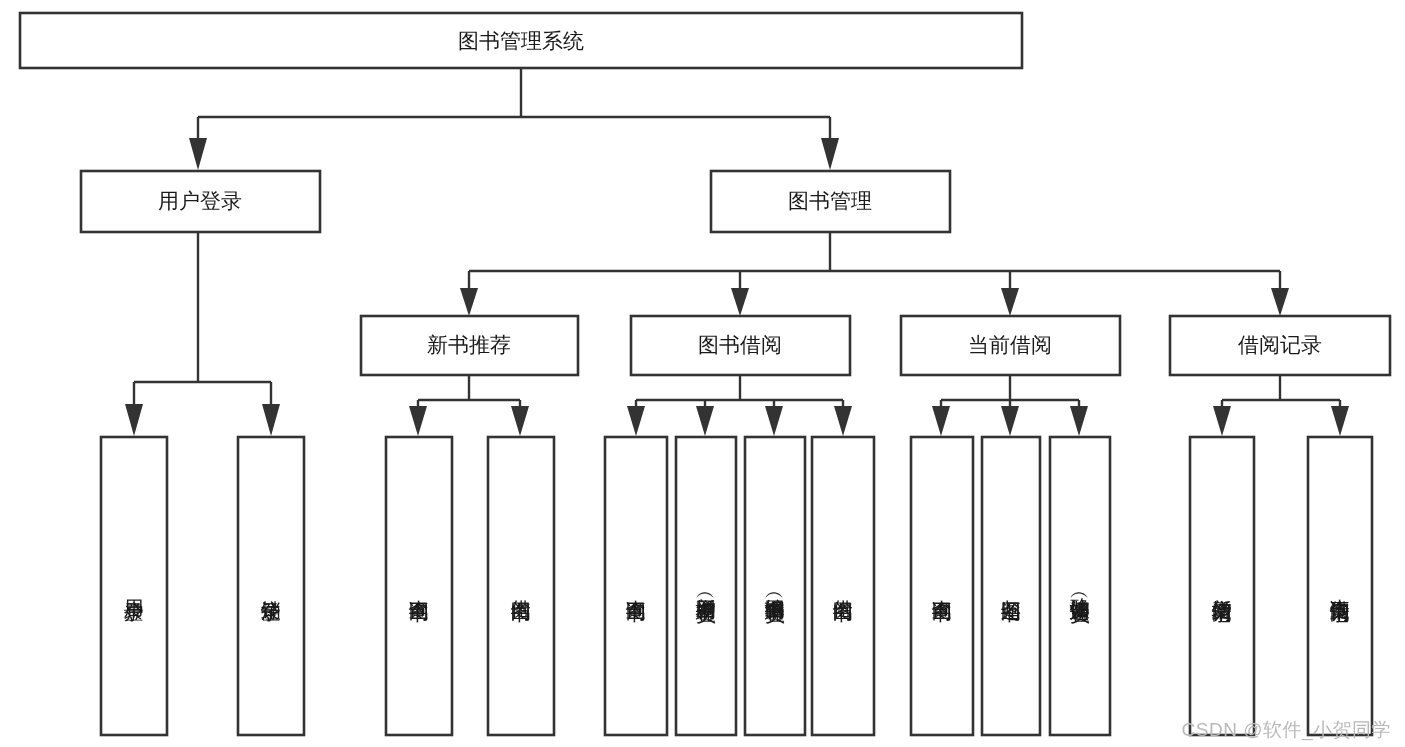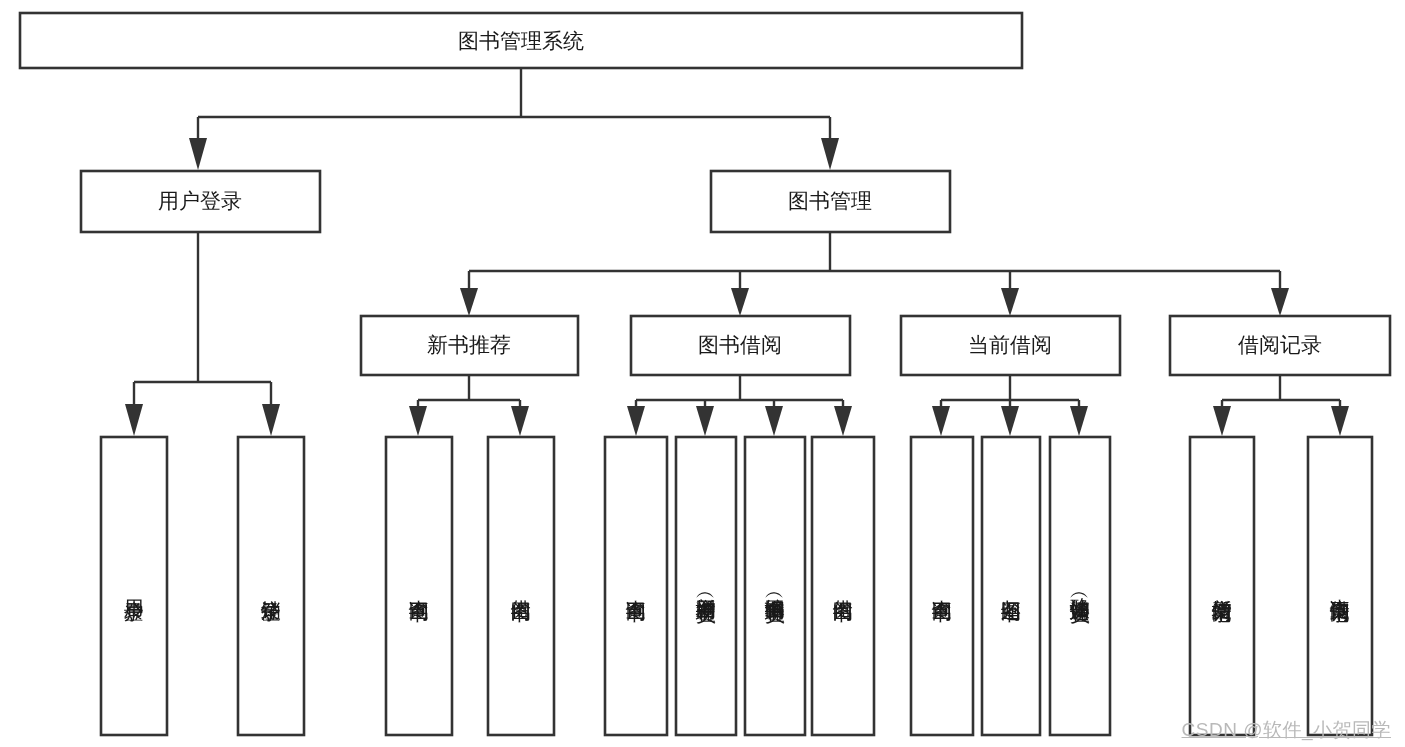--- a/index.html
+++ b/index.html
@@ -71,21 +71,20 @@
   .watermark {
     position: absolute;
     right: 14px;
     bottom: 4px;
     font-family: "Liberation Sans", "DejaVu Sans", sans-serif;
     font-size: 19px;
     color: #b9b9b9;
     letter-spacing: 0.5px;
     white-space: nowrap;
     user-select: none;
-    text-decoration: underline;
   }
 </style>
 </head>
 <body>
 
 <div id="diagram-root">
 
   <svg id="diagram-svg" viewBox="0 0 1405 747">
 
     <g>

